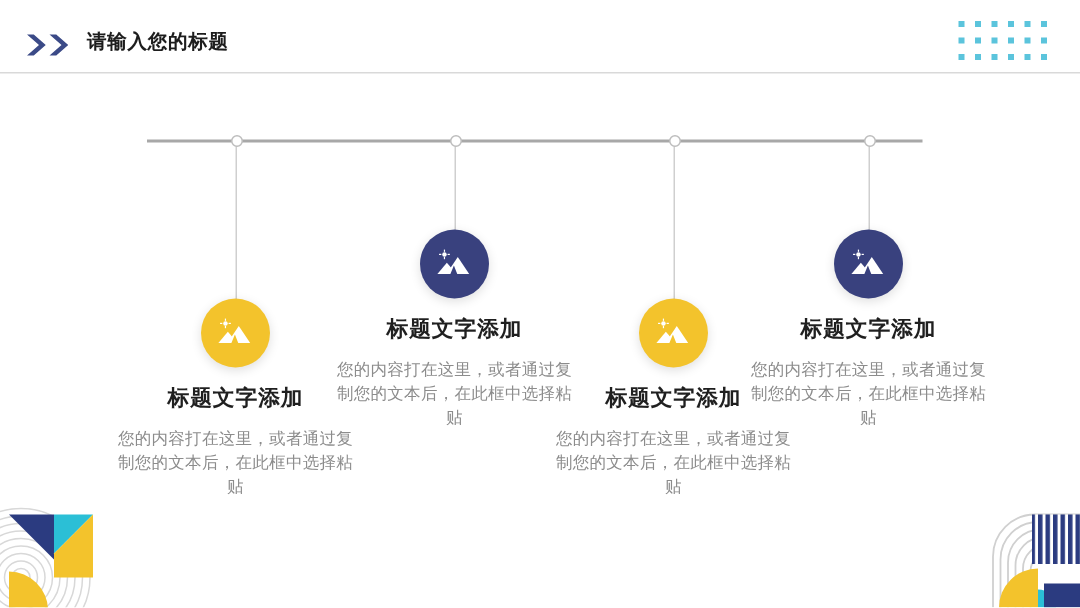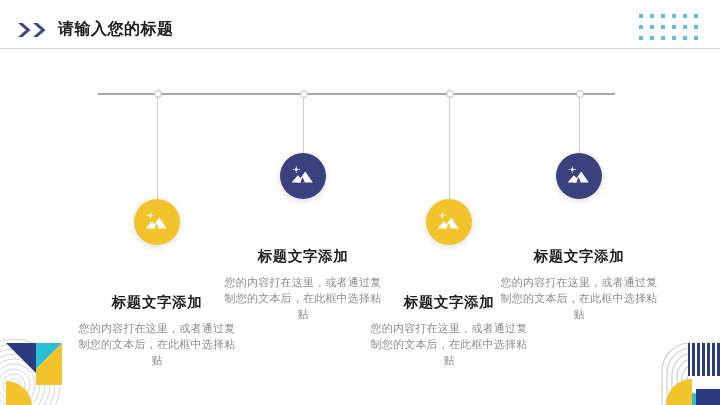--- a/index.html
+++ b/index.html
@@ -7,21 +7,21 @@
     width:720px;height:405px;background:#ffffff;overflow:hidden;position:relative;
     font-family:"DejaVu Sans","Liberation Sans",sans-serif;
   }
   #stage{position:absolute;left:0;top:0;width:720px;height:405px;overflow:hidden;}
 
   
   .header{position:absolute;left:0;top:0;width:720px;height:50px;}
   .hdr-chevrons{position:absolute;left:17px;top:22px;width:40px;height:16px;}
   .hdr-title{
     position:absolute;left:58px;top:20px;
-    font-size:16px;font-weight:bold;color:#1d1d1d;letter-spacing:.5px;
+    font-size:13px;font-weight:bold;color:#1d1d1d;letter-spacing:.5px;
     white-space:nowrap;line-height:18px;
   }
   .hdr-rule{position:absolute;left:0;top:48px;width:720px;height:1px;background:#d9d9d9;}
 
   
   .dotgrid{position:absolute;left:639px;top:14px;}
   .dotgrid .dot{position:absolute;width:4px;height:4px;background:#5bc4dc;}
 
   
   .tl-line{position:absolute;left:98px;top:93px;width:517px;height:2px;background:#a8a8a8;}
@@ -35,21 +35,21 @@
   .node-circle{
     position:absolute;width:46px;height:46px;border-radius:50%;
     display:flex;align-items:center;justify-content:center;
     box-shadow:0 2px 7px rgba(0,0,0,.13);
   }
   .node-circle.yellow{background:#f3c32c;}
   .node-circle.navy{background:#39417e;}
   .node-circle svg{display:block;}
 
   
-  .txtblock{position:absolute;width:164px;text-align:center;margin-top:36px;}
+  .txtblock{position:absolute;width:164px;text-align:center;}
   .txt-title{
     font-size:14.5px;font-weight:bold;color:#1f1f1f;
     line-height:20px;letter-spacing:.6px;white-space:nowrap;
   }
   .txt-body{
     margin-top:9px;font-size:11px;color:#8c8c8c;
     line-height:16px;letter-spacing:.2px;
   }
 
   

